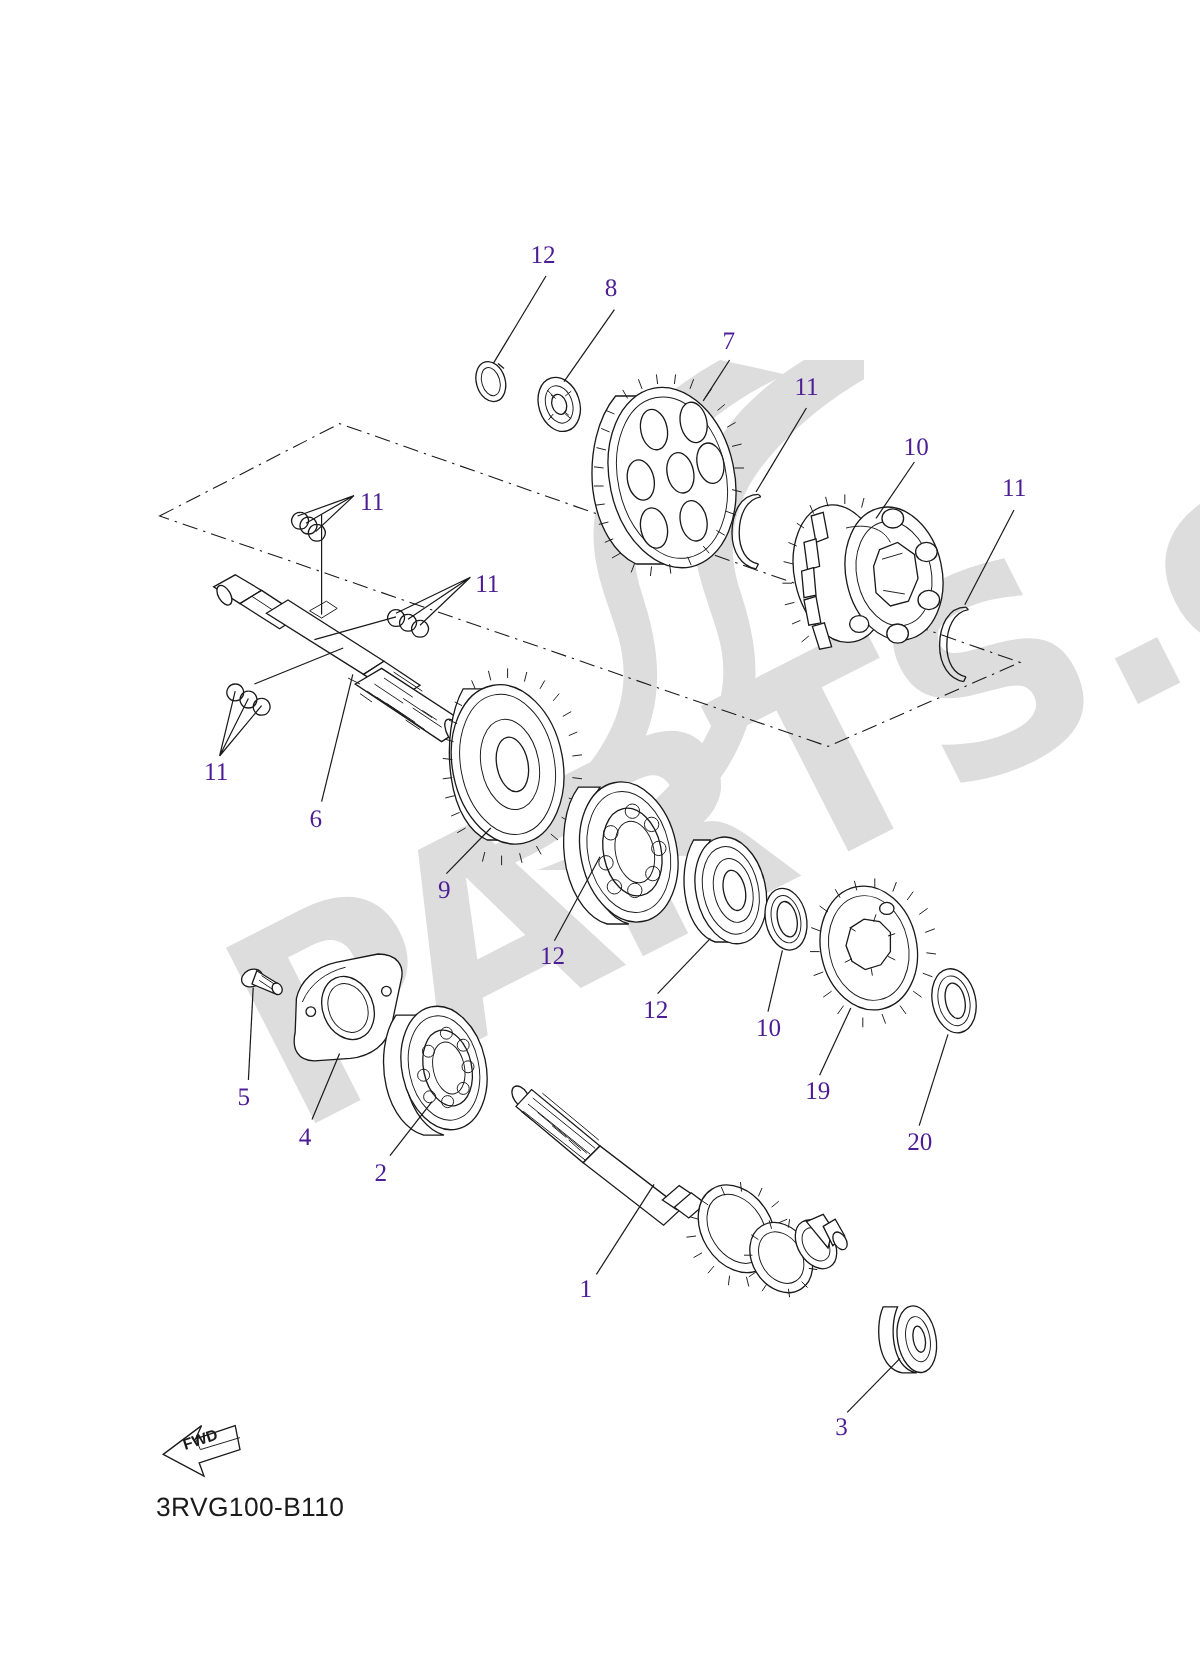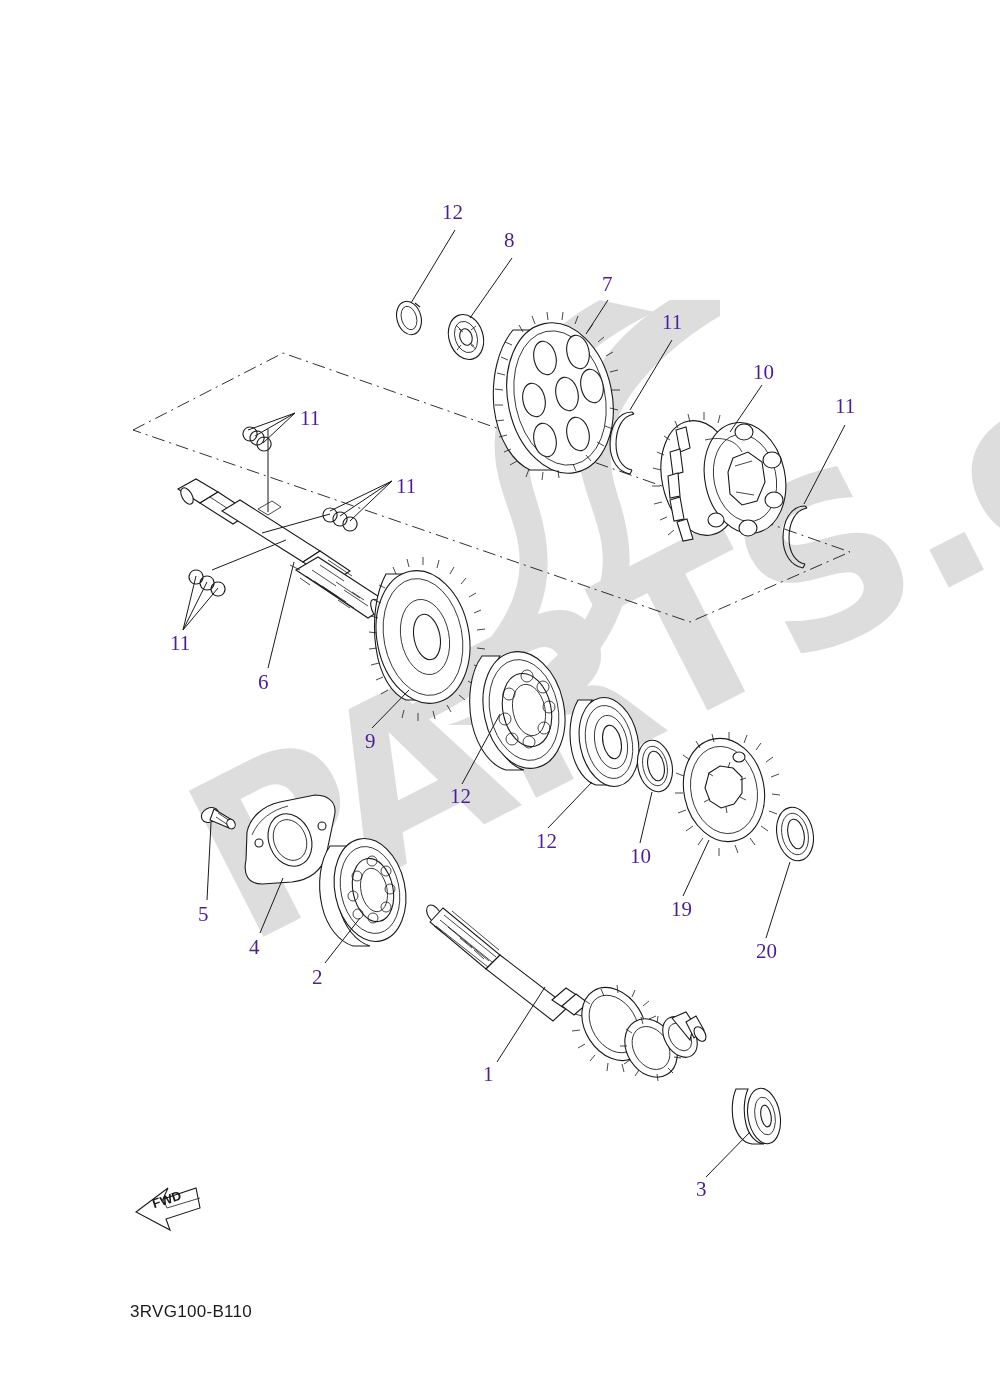--- a/index.html
+++ b/index.html
@@ -65,24 +65,24 @@
     font-weight: 400;
     color: #4c1d95;
     line-height: 1;
     user-select: none;
     white-space: nowrap;
   }
 
   #diagram-code {
     position: absolute;
     left: 130px;
-    top: 1302px;
+    top: 1243px;
     z-index: 3;
     font-family: "Liberation Sans", sans-serif;
-    font-size: 17px;
+    font-size: 22px;
     letter-spacing: 0.3px;
     color: #1a1a1a;
     white-space: nowrap;
   }
   #fwd-label {
     position: absolute;
     left: 152px;
     top: 1192px;
     z-index: 4;
     font-family: "Liberation Sans", sans-serif;

